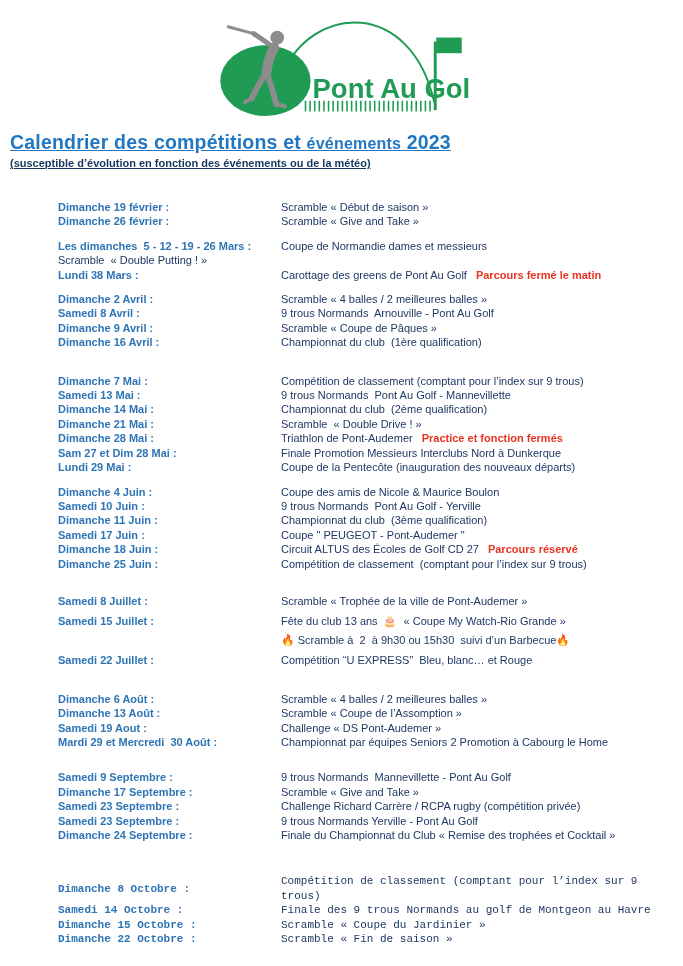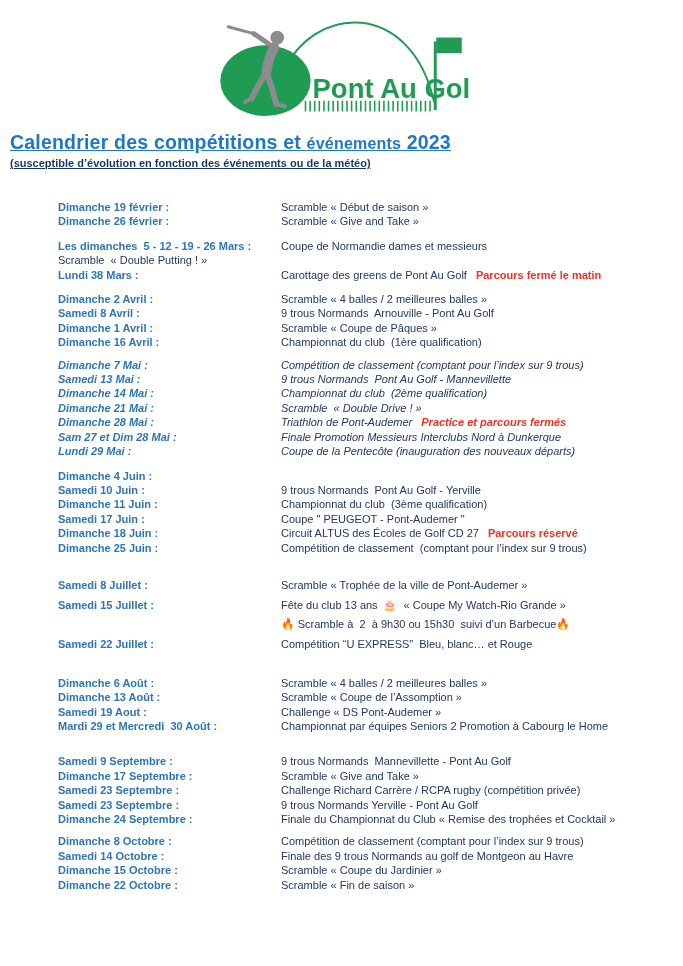--- a/index.html
+++ b/index.html
@@ -40,23 +40,23 @@
   .subtitle{
     margin-top:3px;font-size:11px;font-weight:bold;
     color:var(--subtitle-navy);text-decoration:underline;
   }
 
   
   .calendar{position:absolute;top:200px;left:33px;width:635px;font-size:11px;}
   .section{line-height:14.4px;}
   .section.tall{line-height:19.7px;}
   .mt-sm{margin-top:10px;}
-  .mt-md{margin-top:8px;font-style:italic;}
+  .mt-md{margin-top:24px;}
   .mt-lg{margin-top:21px;}
-  .mt-xl{margin-top:8px;}
+  .mt-xl{margin-top:32px;font-family:Liberation Mono, monospace;}
   .row{display:flex;align-items:center;padding-left:25px;}
   .date{
     width:223px;flex:0 0 223px;
     color:var(--date-blue);font-weight:bold;white-space:pre-wrap;
   }
   .event{color:var(--event-navy);white-space:pre-wrap;}
   .note{color:var(--alert-red);font-weight:bold;margin-left:9px;white-space:pre-wrap;}
 </style>
 </head>
 <body>
@@ -123,21 +123,21 @@
       <div class="section mt-sm">
         <div class="row">
     <span class="date">Dimanche 2 Avril :</span>
           <span class="event">Scramble « 4 balles / 2 meilleures balles »</span>
   </div>
         <div class="row">
     <span class="date">Samedi 8 Avril :</span>
           <span class="event">9 trous Normands  Arnouville - Pont Au Golf</span>
   </div>
         <div class="row">
-    <span class="date">Dimanche 1 Avril :</span>
+    <span class="date">Dimanche 9 Avril :</span>
           <span class="event">Scramble « Coupe de Pâques »</span>
   </div>
         <div class="row">
     <span class="date">Dimanche 16 Avril :</span>
           <span class="event">Championnat du club  (1ère qualification)</span>
   </div>
       </div>
       <div class="section mt-md">
         <div class="row">
     <span class="date">Dimanche 7 Mai :</span>
@@ -151,34 +151,35 @@
     <span class="date">Dimanche 14 Mai :</span>
           <span class="event">Championnat du club  (2ème qualification)</span>
   </div>
         <div class="row">
     <span class="date">Dimanche 21 Mai :</span>
           <span class="event">Scramble  « Double Drive ! »</span>
   </div>
         <div class="row">
     <span class="date">Dimanche 28 Mai :</span>
           <span class="event">Triathlon de Pont-Audemer</span>
-          <span class="note">Practice et parcours fermés</span>
+          <span class="note">Practice et fonction fermés</span>
   </div>
         <div class="row">
     <span class="date">Sam 27 et Dim 28 Mai :</span>
           <span class="event">Finale Promotion Messieurs Interclubs Nord à Dunkerque</span>
   </div>
         <div class="row">
     <span class="date">Lundi 29 Mai :</span>
           <span class="event">Coupe de la Pentecôte (inauguration des nouveaux départs)</span>
   </div>
       </div>
       <div class="section mt-sm">
         <div class="row">
     <span class="date">Dimanche 4 Juin :</span>
+          <span class="event">Coupe des amis de Nicole &amp; Maurice Boulon</span>
   </div>
         <div class="row">
     <span class="date">Samedi 10 Juin :</span>
           <span class="event">9 trous Normands  Pont Au Golf - Yerville</span>
   </div>
         <div class="row">
     <span class="date">Dimanche 11 Juin :</span>
           <span class="event">Championnat du club  (3ème qualification)</span>
   </div>
         <div class="row">

